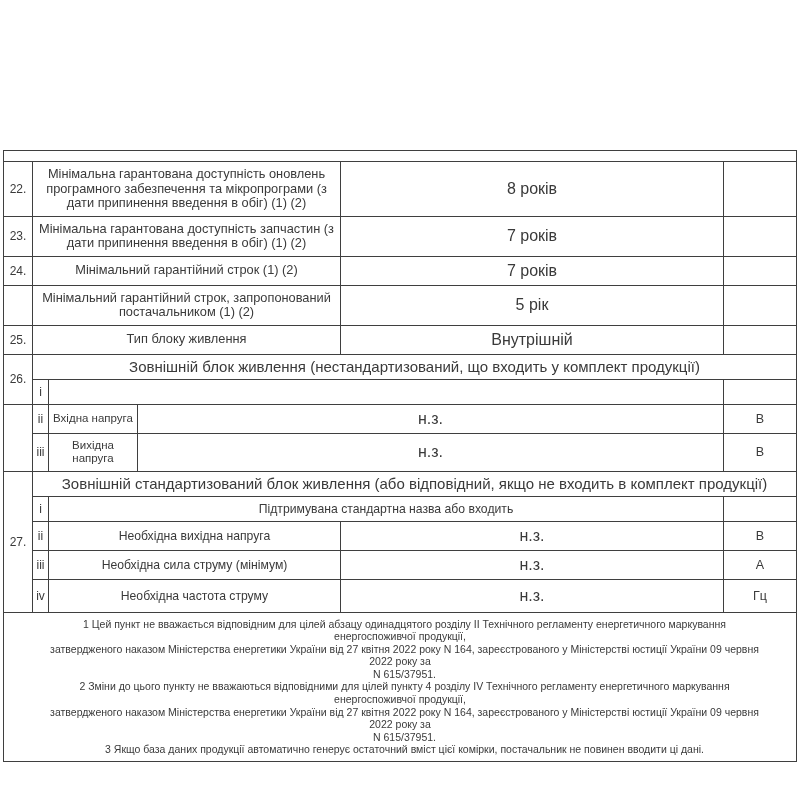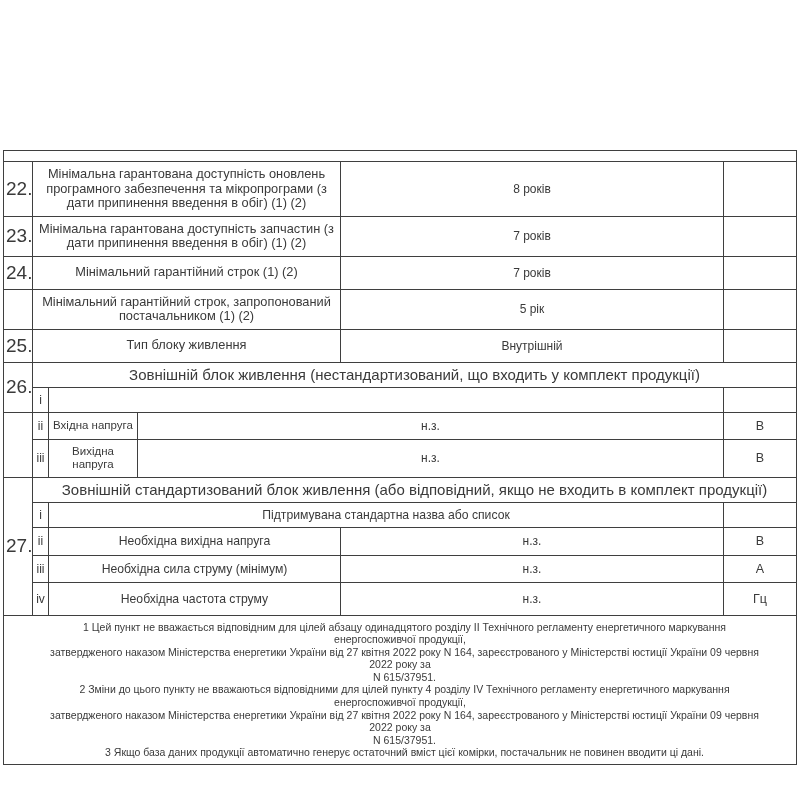--- a/index.html
+++ b/index.html
@@ -40,24 +40,24 @@
   tr.r25 { height: 14px; }
   tr.bh  { height: 16px; }
   tr.s-i26 { height: 15px; }
   tr.s-ii26 { height: 27px; }
   tr.s-iii26 { height: 30px; }
   tr.bh27 { height: 15px; }
   tr.s-i27 { height: 23px; }
   tr.s-ii27 { height: 28px; }
   tr.s-iii27 { height: 27px; }
   tr.s-iv27 { height: 33px; }
-  td.num { font-size: 19px; padding: 0; }
+  td.num { font-size: 12px; padding: 0; }
   td.num-top { vertical-align: top; padding-top: 1px; line-height: 14px; }
   td.label { font-size: 12.8px; line-height: 14.5px; }
-  td.value { font-size: 12px; }
+  td.value { font-size: 16px; }
   td.unit  { vertical-align: top; padding-top: 2px; font-size: 12.5px; }
   td.blockheader { font-size: 15px; line-height: 14px; }
   td.sub { font-size: 12px; padding: 0; }
   td.label-sm { font-size: 11.5px; line-height: 13.5px; padding: 0 1px; }
   td.label-27 { font-size: 12.2px; line-height: 14px; }
   td.merged-label { font-size: 12.2px; }
   tr.fnrow { height: 142px; }
   td.fncell {
     text-align: left;
     vertical-align: top;
@@ -152,21 +152,21 @@
       <td class="unit">В</td>
     </tr>
 
     <tr class="bh27">
       <td class="num" rowspan="5">27.</td>
       <td class="blockheader" colspan="5">Зовнішній стандартизований блок живлення (або відповідний, якщо не входить в комплект продукції)</td>
     </tr>
 
     <tr class="s-i27">
       <td class="sub">i</td>
-      <td class="merged-label" colspan="3">Підтримувана стандартна назва або список</td>
+      <td class="merged-label" colspan="3">Підтримувана стандартна назва або входить</td>
       <td class="unit"></td>
     </tr>
 
     <tr class="s-ii27">
       <td class="sub">ii</td>
       <td class="label-27" colspan="2">Необхідна вихідна напруга</td>
       <td class="value">н.з.</td>
       <td class="unit">В</td>
     </tr>
 

